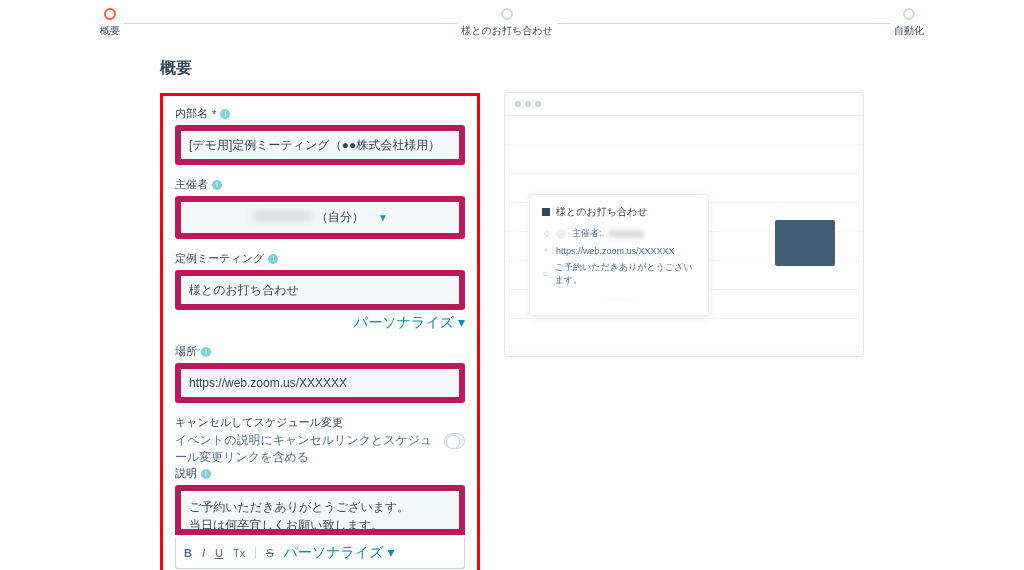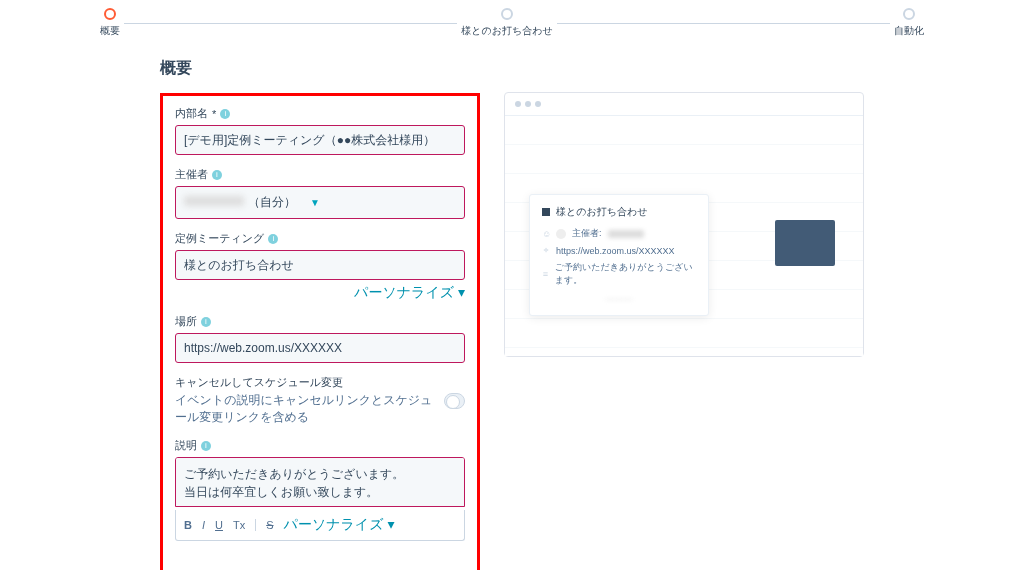--- a/index.html
+++ b/index.html
@@ -18,34 +18,34 @@
 
 .form-col { width: 335px; }
 .form-highlight { border: 3px solid #ff0000; padding: 10px 12px 14px 12px; }
 
 .field { margin-bottom: 12px; }
 .field-label { font-size: 11px; color: #33475b; margin-bottom: 4px; display: flex; align-items: center; gap: 4px; }
 .req { color: #33475b; }
 .info-icon { width: 10px; height: 10px; border-radius: 50%; background: #7fd1de; color: #fff; font-size: 8px; display: inline-flex; align-items: center; justify-content: center; }
 
 .input, .select, .textarea {
-  width: 100%; border: 1px solid #be185d; border-radius: 3px; background: #f5f8fa;
+  width: 100%; border: 6px solid #be185d; border-radius: 3px; background: #f5f8fa;
   padding: 7px 8px; font-size: 12px; color: #33475b; font-family: inherit;
 }
-.select { display: flex; align-items: center; justify-content: flex-start; cursor: pointer; gap: 14px; }
+.select { display: flex; align-items: center; justify-content: center; cursor: pointer; gap: 14px; }
 .select-blur { filter: blur(3px); display: inline-block; background: #ddd; width: 60px; height: 10px; border-radius: 2px; margin-right: 4px; }
 .caret { color: #00a4bd; font-size: 10px; }
 
 .personal-row { display: flex; justify-content: flex-end; margin-top: 4px; }
 .link { color: #0091ae; font-size: 14px; cursor: pointer; }
 
 .sublabel { font-size: 11px; color: #33475b; margin-bottom: 2px; }
 .subdesc { font-size: 12px; color: #516f90; font-family: Liberation Serif, serif; }
 
-.toggle-row { display: flex; align-items: center; justify-content: space-between; margin-bottom: 12px; }
+.toggle-row { display: flex; align-items: center; justify-content: space-between; }
 .toggle { width: 30px; height: 16px; border-radius: 999px; background: #eaf0f6; border: 1px solid #cbd6e2; position: relative; cursor: pointer; }
 .toggle::after { content: ""; position: absolute; left: 1px; top: 1px; width: 12px; height: 12px; background: #fff; border-radius: 50%; border: 1px solid #cbd6e2; }
 
 .textarea { height: 50px; resize: none; line-height: 1.5; }
 .editor-toolbar { border: 1px solid #cbd6e2; border-top: none; border-radius: 0 0 3px 3px; display: flex; align-items: center; gap: 10px; padding: 6px 8px; font-size: 11px; color: #516f90; }
 .editor-toolbar .sep { width: 1px; height: 12px; background: #cbd6e2; }
 .tb-btn { cursor: pointer; }
 .textarea.with-toolbar { border-radius: 3px 3px 0 0; }
 
 

